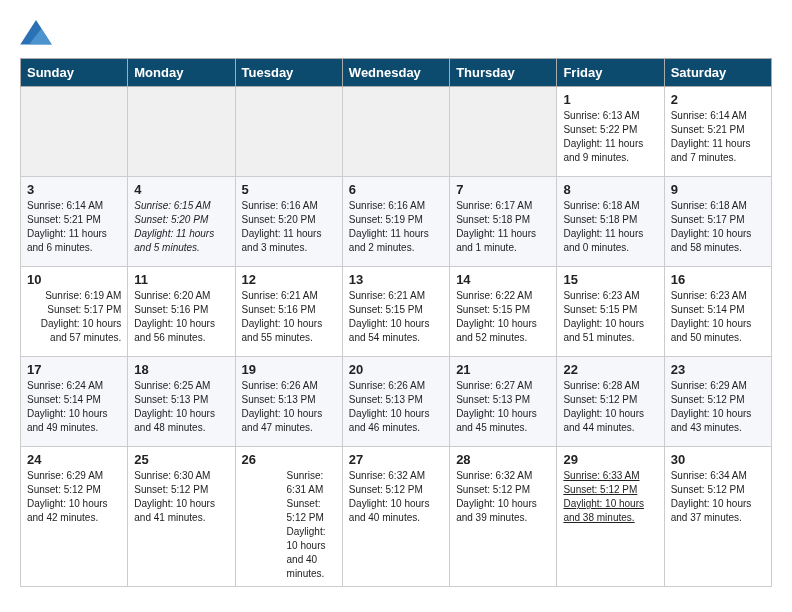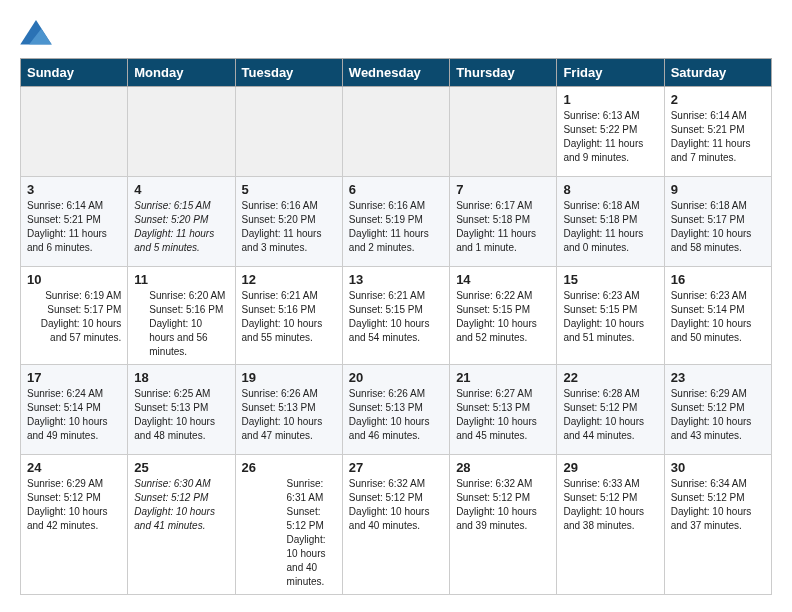--- a/index.html
+++ b/index.html
@@ -184,21 +184,21 @@
       </tr>
       <tr>
         <td>
           <div class="day-num">10</div>
           <div class="day-info" style="white-space: pre-line; text-align: right;">Sunrise: 6:19 AM
 Sunset: 5:17 PM
 Daylight: 10 hours and 57 minutes.</div>
         </td>
         <td>
           <div class="day-num">11</div>
-          <div class="day-info" style="white-space: pre-line; margin-left: 15px;">Sunrise: 6:20 AM
+          <div class="day-info" style="white-space: pre-line;">Sunrise: 6:20 AM
 Sunset: 5:16 PM
 Daylight: 10 hours and 56 minutes.</div>
         </td>
         <td>
           <div class="day-num">12</div>
           <div class="day-info" style="white-space: pre-line;">Sunrise: 6:21 AM
 Sunset: 5:16 PM
 Daylight: 10 hours and 55 minutes.</div>
         </td>
         <td>
@@ -272,21 +272,21 @@
       </tr>
       <tr>
         <td>
           <div class="day-num">24</div>
           <div class="day-info" style="white-space: pre-line;">Sunrise: 6:29 AM
 Sunset: 5:12 PM
 Daylight: 10 hours and 42 minutes.</div>
         </td>
         <td>
           <div class="day-num">25</div>
-          <div class="day-info" style="white-space: pre-line; font-style: italic;">Sunrise: 6:30 AM
+          <div class="day-info" style="white-space: pre-line;">Sunrise: 6:30 AM
 Sunset: 5:12 PM
 Daylight: 10 hours and 41 minutes.</div>
         </td>
         <td>
           <div class="day-num">26</div>
           <div class="day-info" style="white-space: pre-line; margin-left: 45px;">Sunrise: 6:31 AM
 Sunset: 5:12 PM
 Daylight: 10 hours and 40 minutes.</div>
         </td>
         <td>
@@ -296,21 +296,21 @@
 Daylight: 10 hours and 40 minutes.</div>
         </td>
         <td>
           <div class="day-num">28</div>
           <div class="day-info" style="white-space: pre-line;">Sunrise: 6:32 AM
 Sunset: 5:12 PM
 Daylight: 10 hours and 39 minutes.</div>
         </td>
         <td>
           <div class="day-num">29</div>
-          <div class="day-info" style="white-space: pre-line;">Sunrise: 6:33 AM
+          <div class="day-info" style="white-space: pre-line; text-decoration: underline;">Sunrise: 6:33 AM
 Sunset: 5:12 PM
 Daylight: 10 hours and 38 minutes.</div>
         </td>
         <td>
           <div class="day-num">30</div>
           <div class="day-info" style="white-space: pre-line;">Sunrise: 6:34 AM
 Sunset: 5:12 PM
 Daylight: 10 hours and 37 minutes.</div>
         </td>
       </tr>

